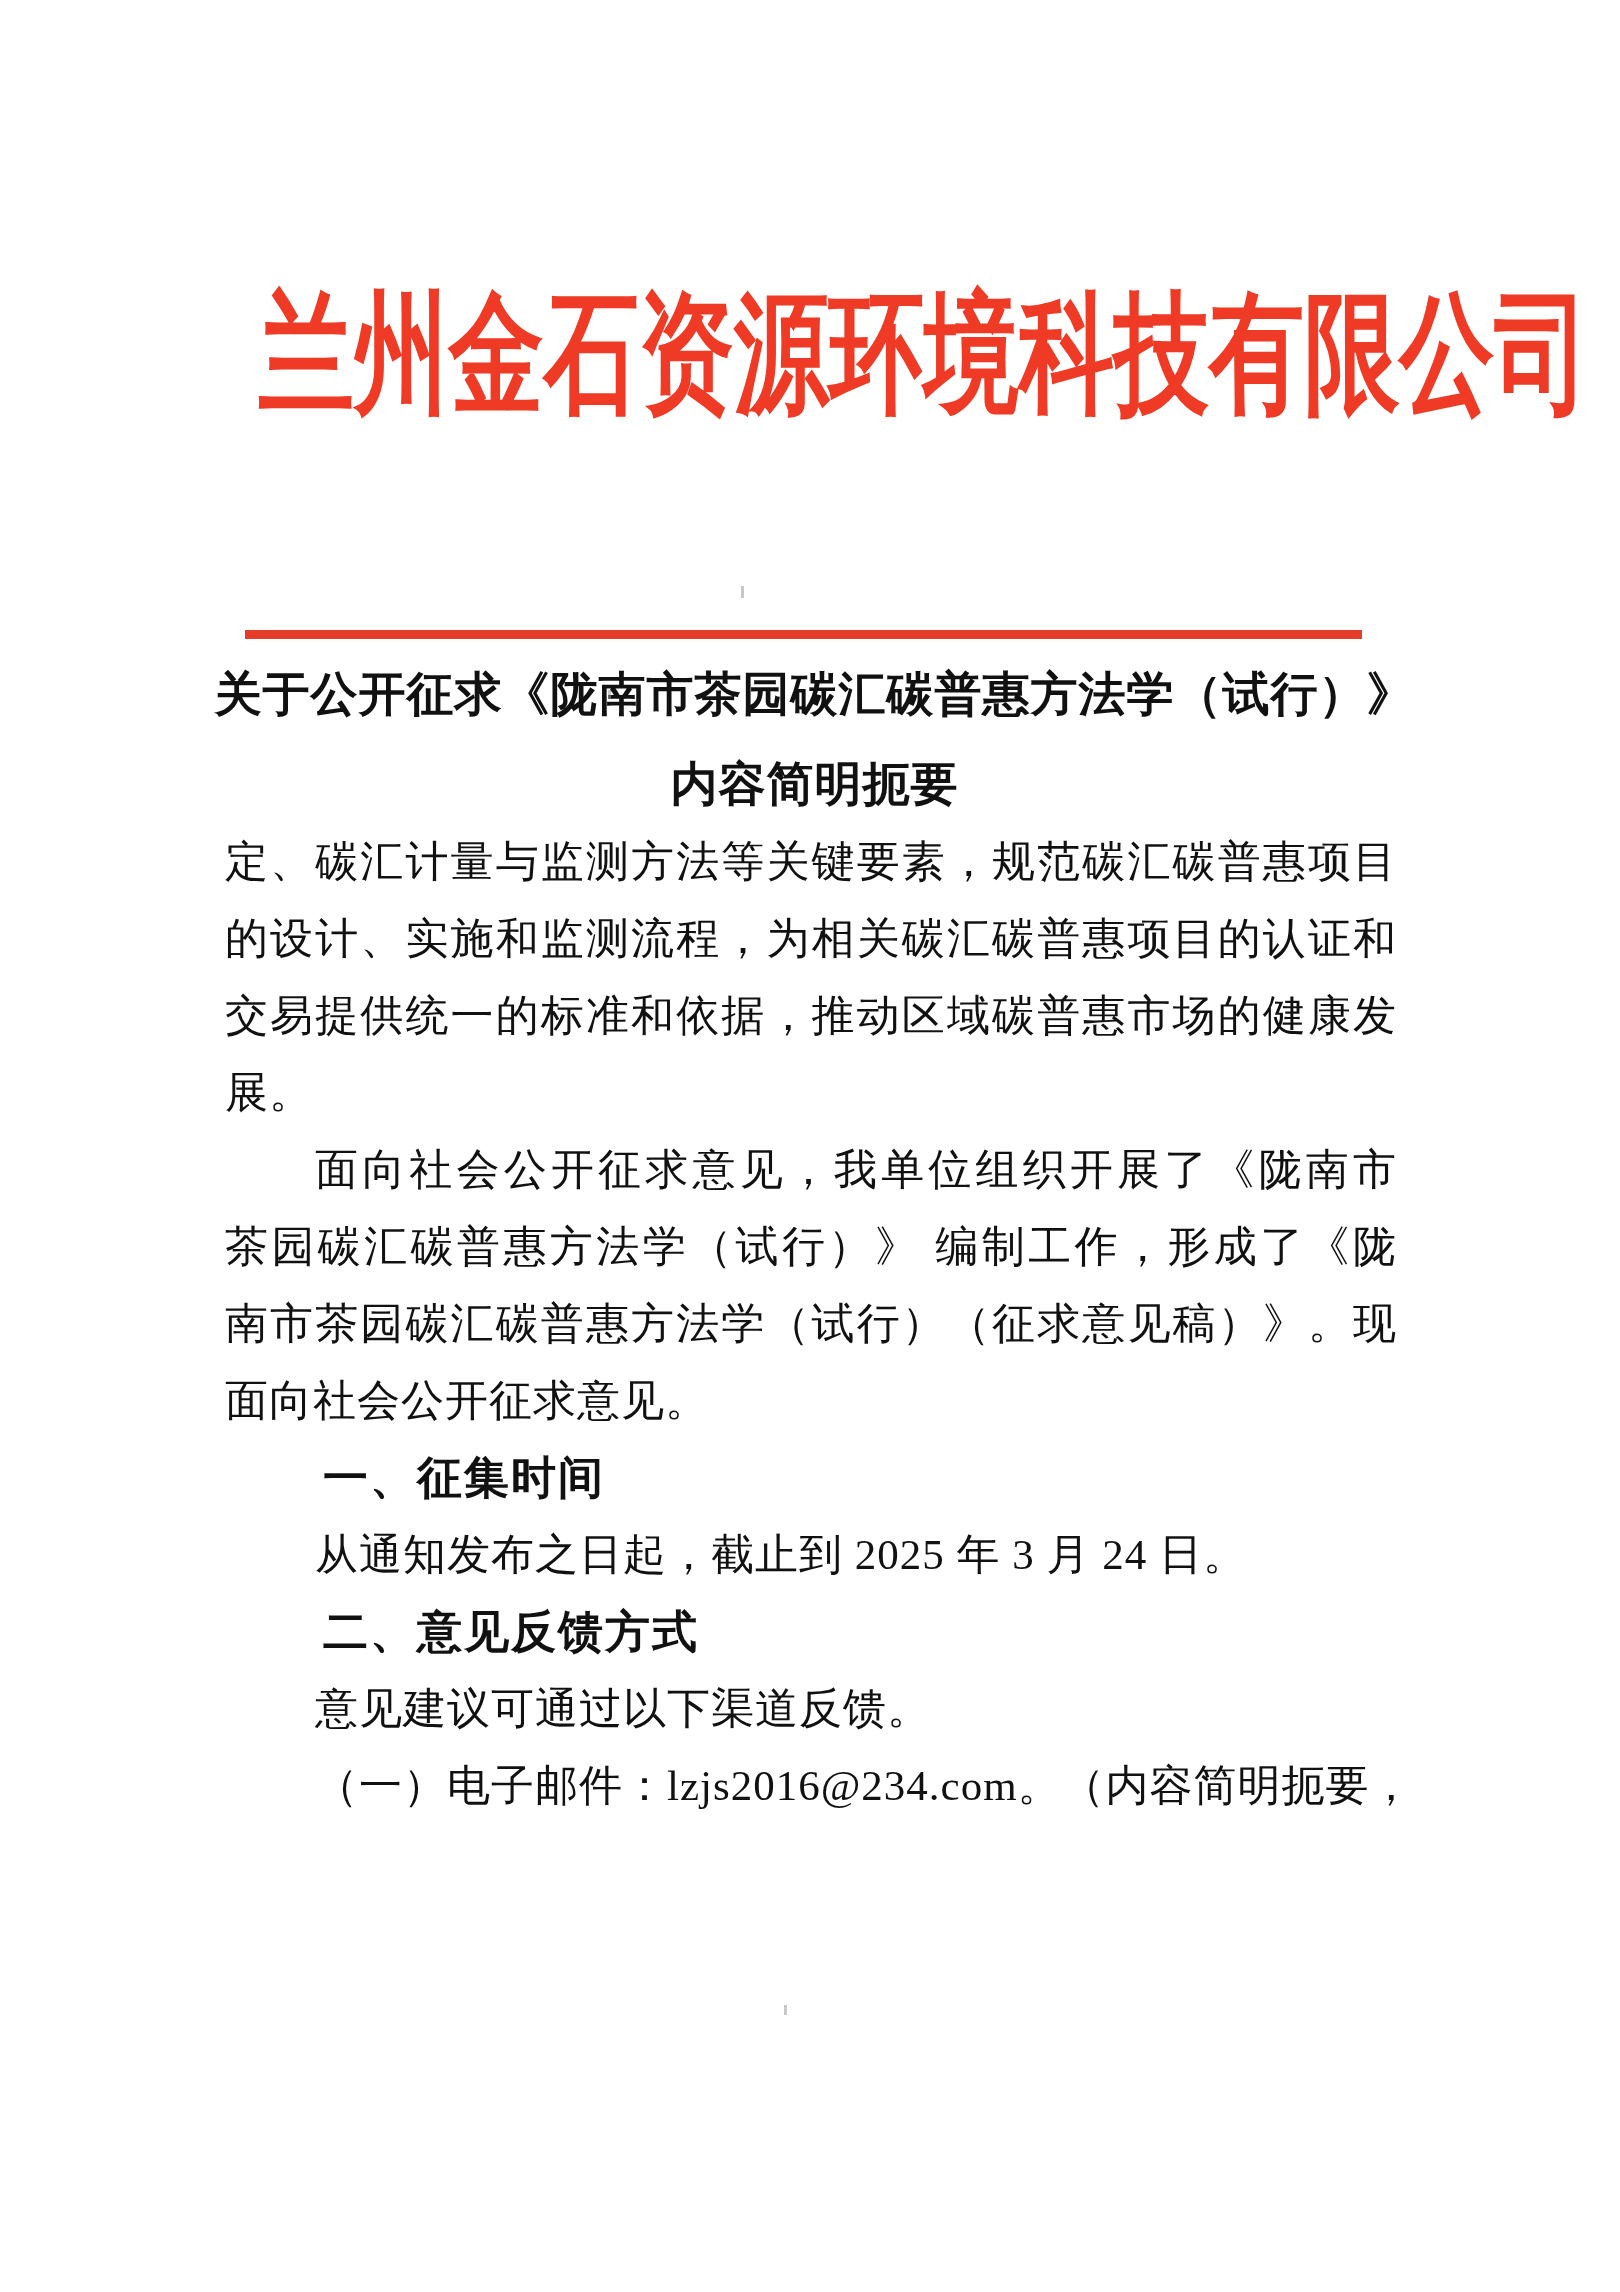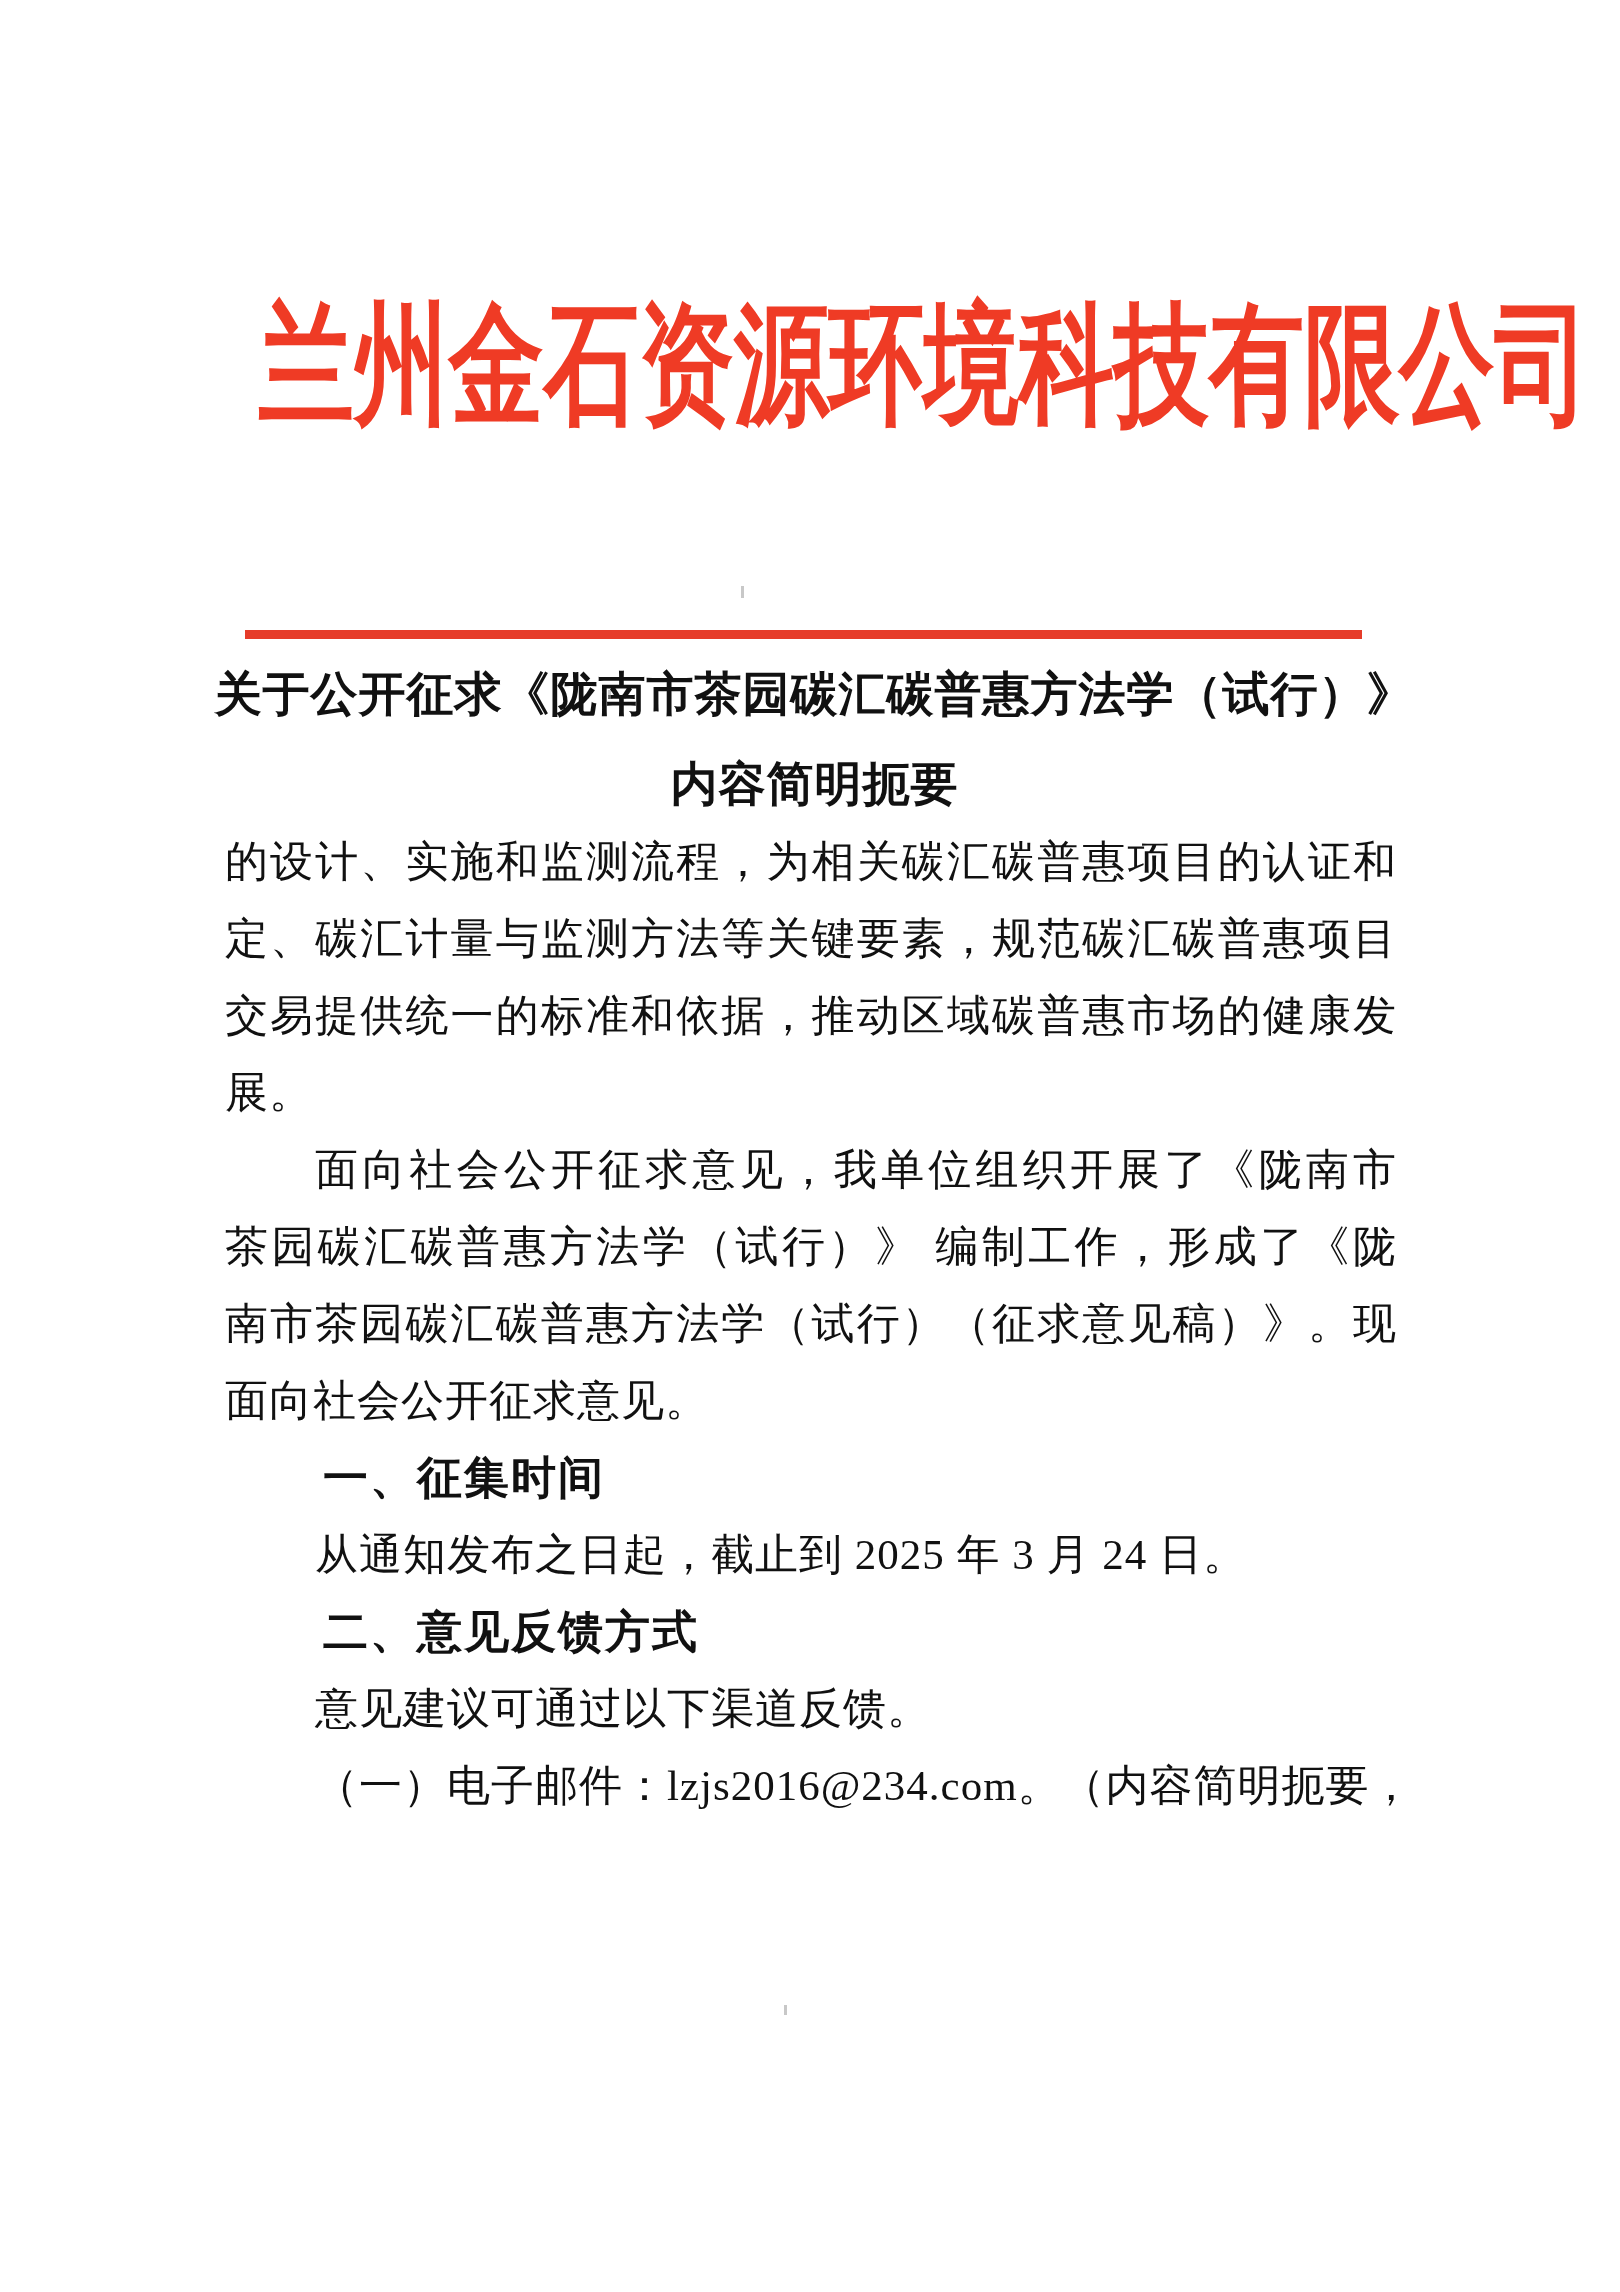--- a/index.html
+++ b/index.html
@@ -9,21 +9,21 @@
     height: 2293px;
     margin: 0 auto;
     background: #ffffff;
     overflow: hidden;
     font-family: "Liberation Serif", "DejaVu Serif", serif;
     color: #111111;
   }
   
   .letterhead {
     position: absolute;
-    top: 292px;
+    top: 281px;
     left: 0;
     right: 0;
     text-align: right;
     white-space: nowrap;
   }
   .letterhead-inner {
     display: inline-block;
     font-size: 132px;
     line-height: 147px;
     font-weight: bold;
@@ -102,22 +102,22 @@
   </div>
 
   <div class="red-rule" style="background: rgb(230, 60, 42);"></div>
 
   <div class="title">
     <div class="title-line">关于公开征求《陇南市茶园碳汇碳普惠方法学（试行）》</div>
     <div class="title-line">内容简明扼要</div>
   </div>
 
   <div class="body-block">
+    <div class="line justify">定、碳汇计量与监测方法等关键要素，规范碳汇碳普惠项目</div>
     <div class="line justify">的设计、实施和监测流程，为相关碳汇碳普惠项目的认证和</div>
-    <div class="line justify">定、碳汇计量与监测方法等关键要素，规范碳汇碳普惠项目</div>
     <div class="line justify">交易提供统一的标准和依据，推动区域碳普惠市场的健康发</div>
     <div class="line">展。</div>
     <div class="line justify indent">面向社会公开征求意见，我单位组织开展了《陇南市</div>
     <div class="line justify">茶园碳汇碳普惠方法学（试行）》 编制工作，形成了《陇</div>
     <div class="line justify">南市茶园碳汇碳普惠方法学（试行）（征求意见稿）》。现</div>
     <div class="line">面向社会公开征求意见。</div>
     <div class="line heading">一、征集时间</div>
     <div class="line indent">从通知发布之日起，截止到 2025 年 3 月 24 日。</div>
     <div class="line heading">二、意见反馈方式</div>
     <div class="line indent">意见建议可通过以下渠道反馈。</div>

